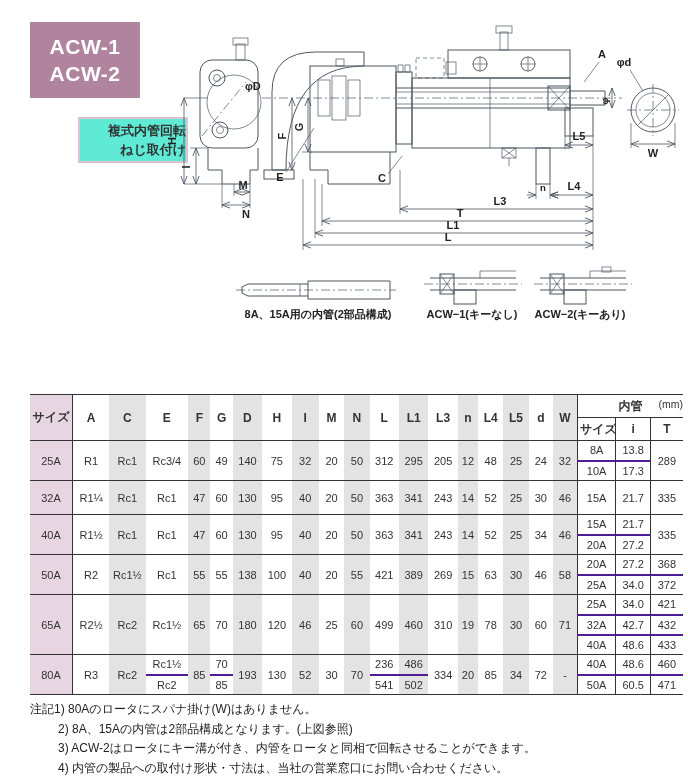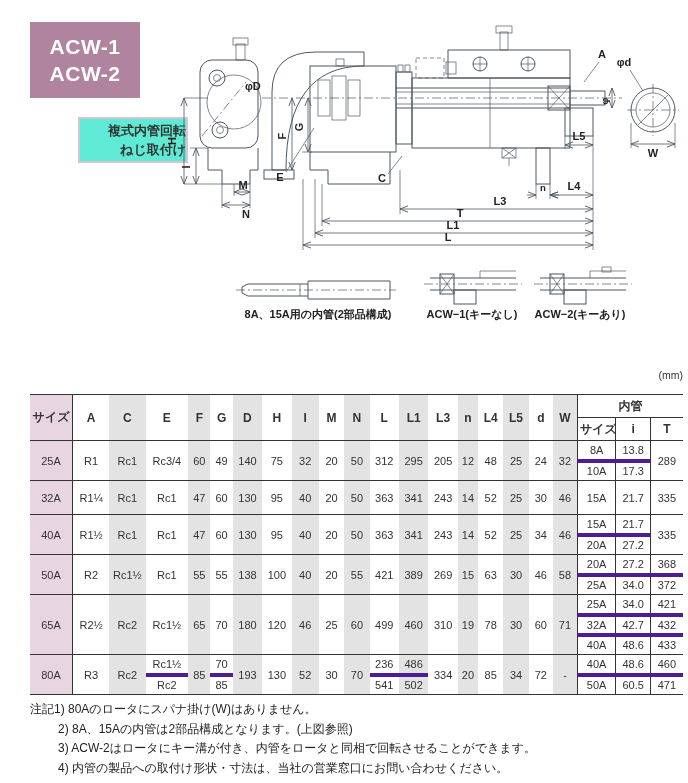--- a/index.html
+++ b/index.html
@@ -16,36 +16,36 @@
   .drawing{position:absolute;left:150px;top:18px;width:538px;height:310px;}
   .ln{fill:none;stroke:#4d5761;stroke-width:1;}
   .thin{fill:none;stroke:#4d5761;stroke-width:.7;}
   .cl{fill:none;stroke:#4d5761;stroke-width:.7;stroke-dasharray:9 3 2 3;}
   .dash{fill:none;stroke:#4d5761;stroke-width:.7;stroke-dasharray:4 3;}
   .dim{fill:none;stroke:#4d5761;stroke-width:.8;}
   .dlab{font-family:"Liberation Sans",sans-serif;font-size:11px;font-weight:600;fill:#222;}
   .dlab-s{font-family:"Liberation Sans",sans-serif;font-size:9.5px;font-weight:600;fill:#222;}
   .cap{font-family:"Liberation Sans",sans-serif;font-size:11px;font-weight:600;fill:#222;}
   
-  .unit{position:absolute;right:5px;top:369px;font-size:10.5px;color:#333;}
+  .unit{position:absolute;right:5px;top:398px;font-size:10.5px;color:#333;}
   
   table.spec{position:absolute;left:30px;top:394px;width:653px;border-collapse:collapse;
              table-layout:fixed;border-top:1px solid #333;border-bottom:1px solid #333;}
   table.spec th,table.spec td{text-align:center;vertical-align:middle;font-size:11px;
              color:#333;padding:1px 2px;overflow:hidden;white-space:nowrap;}
   table.spec thead th{font-weight:bold;font-size:12px;border-bottom:1px solid #333;height:20px;}
   .size-col{background:#e7d6e1;border-right:1px solid #333;}
   td.size-col{font-size:13.5px;}
   th.size-col{font-size:12.5px;}
   .shade{background:#e3e3e3;}
   .inner{border-left:1px solid #333;}
   tbody tr{height:20px;}
   tbody tr.single{height:34px;}
   tr.row-top td{border-top:1px solid #333;}
-  td.sub{border-top:4px solid #4c1d95;}
+  td.sub{border-top:2px solid #4c1d95;}
   
   .notes{position:absolute;left:30px;top:700px;width:640px;font-size:12px;color:#222;line-height:19.5px;}
   .note{white-space:nowrap;}
   .note + .note{padding-left:28px;}
 </style>
 </head>
 <body>
 
 <div class="page">
 

